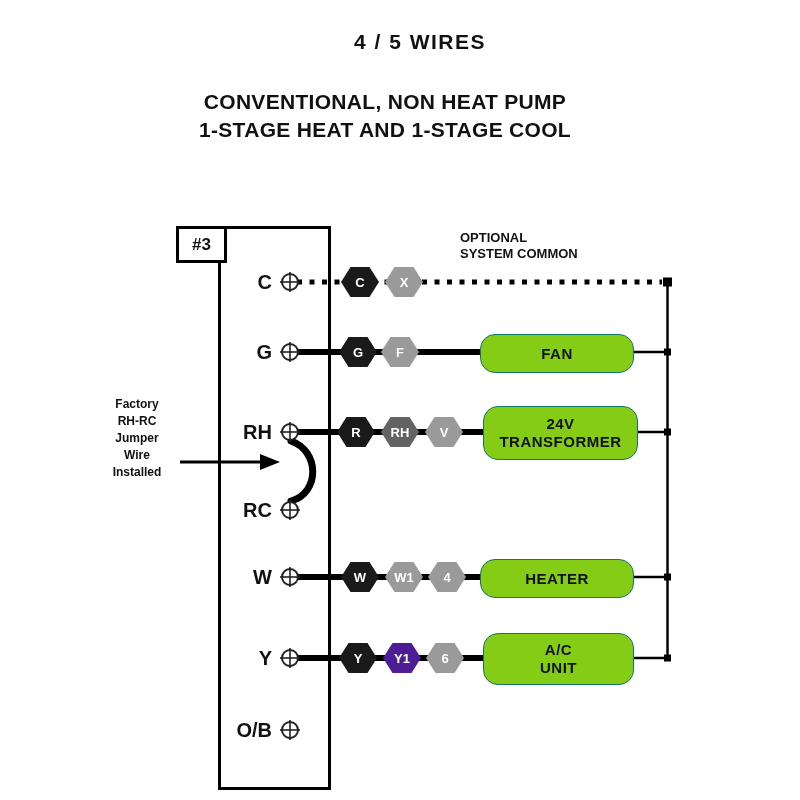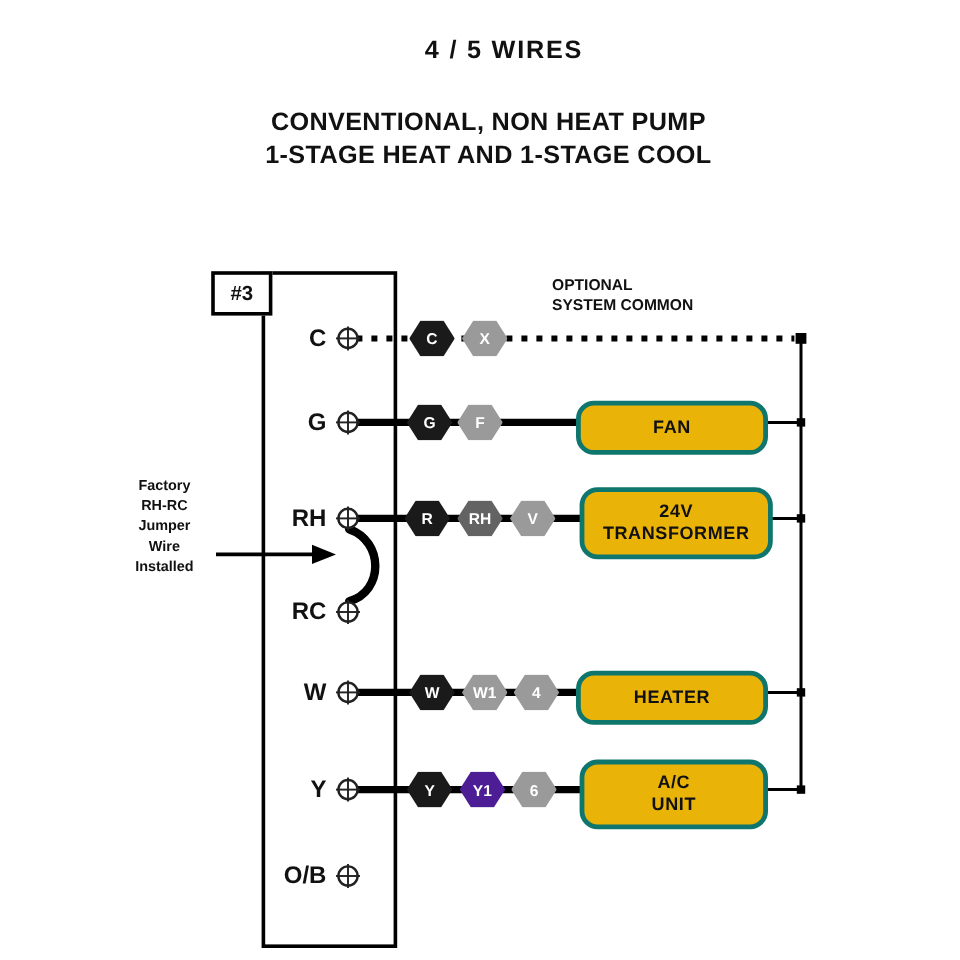--- a/index.html
+++ b/index.html
@@ -1,27 +1,27 @@
 <!DOCTYPE html>
 <html><head>
 <meta charset="utf-8">
 <style>
   html,body{margin:0;padding:0;background:#fff;}
   body{font-family:"Liberation Sans",sans-serif;color:#111;}
   .canvas{position:relative;width:800px;height:800px;background:#fff;overflow:hidden;}
   .abs{position:absolute;}
   .title{left:0;top:30px;width:770px;text-align:center;font-size:21px;font-weight:bold;letter-spacing:1.5px;z-index:3;padding-left:35px;}
-  .subtitle{left:0;top:88px;width:770px;text-align:center;font-size:21px;font-weight:bold;line-height:28px;letter-spacing:0.3px;z-index:3;padding-left:22px;}
+  .subtitle{left:0;top:88px;width:770px;text-align:center;font-size:21px;font-weight:bold;line-height:28px;letter-spacing:0.3px;z-index:3;}
   .block{left:218px;top:226px;width:107px;height:558px;border:3px solid #000;background:#fff;z-index:1;}
   .tag{left:176px;top:226px;width:45px;height:31px;border:3px solid #000;background:#fff;display:flex;align-items:center;justify-content:center;font-size:17px;font-weight:bold;z-index:3;}
   svg.lines{left:0;top:0;z-index:2;}
   .tlabel{width:50px;text-align:right;font-size:20px;font-weight:bold;line-height:24px;z-index:3;}
   .hex{width:38px;height:30px;clip-path:polygon(25% 0,75% 0,100% 50%,75% 100%,25% 100%,0 50%);
        color:#fff;font-weight:bold;font-size:13px;display:flex;align-items:center;justify-content:center;z-index:3;}
-  .device{border:4px solid #0f766e;border-radius:15px;background:#eab308;display:flex;flex-direction:column;
+  .device{border:1px solid #0f766e;border-radius:15px;background:#84cc16;display:flex;flex-direction:column;
           align-items:center;justify-content:center;font-size:15px;font-weight:bold;line-height:18px;
           text-align:center;z-index:3;letter-spacing:0.5px;}
   .common-note{left:460px;top:230px;width:212px;text-align:left;font-size:13px;font-weight:bold;line-height:16px;z-index:3;}
   .jumper-note{left:72px;top:396px;width:130px;text-align:center;font-size:12px;font-weight:bold;line-height:17px;z-index:3;}
 </style>
 </head>
 <body>
 
 <div class="canvas">
 

